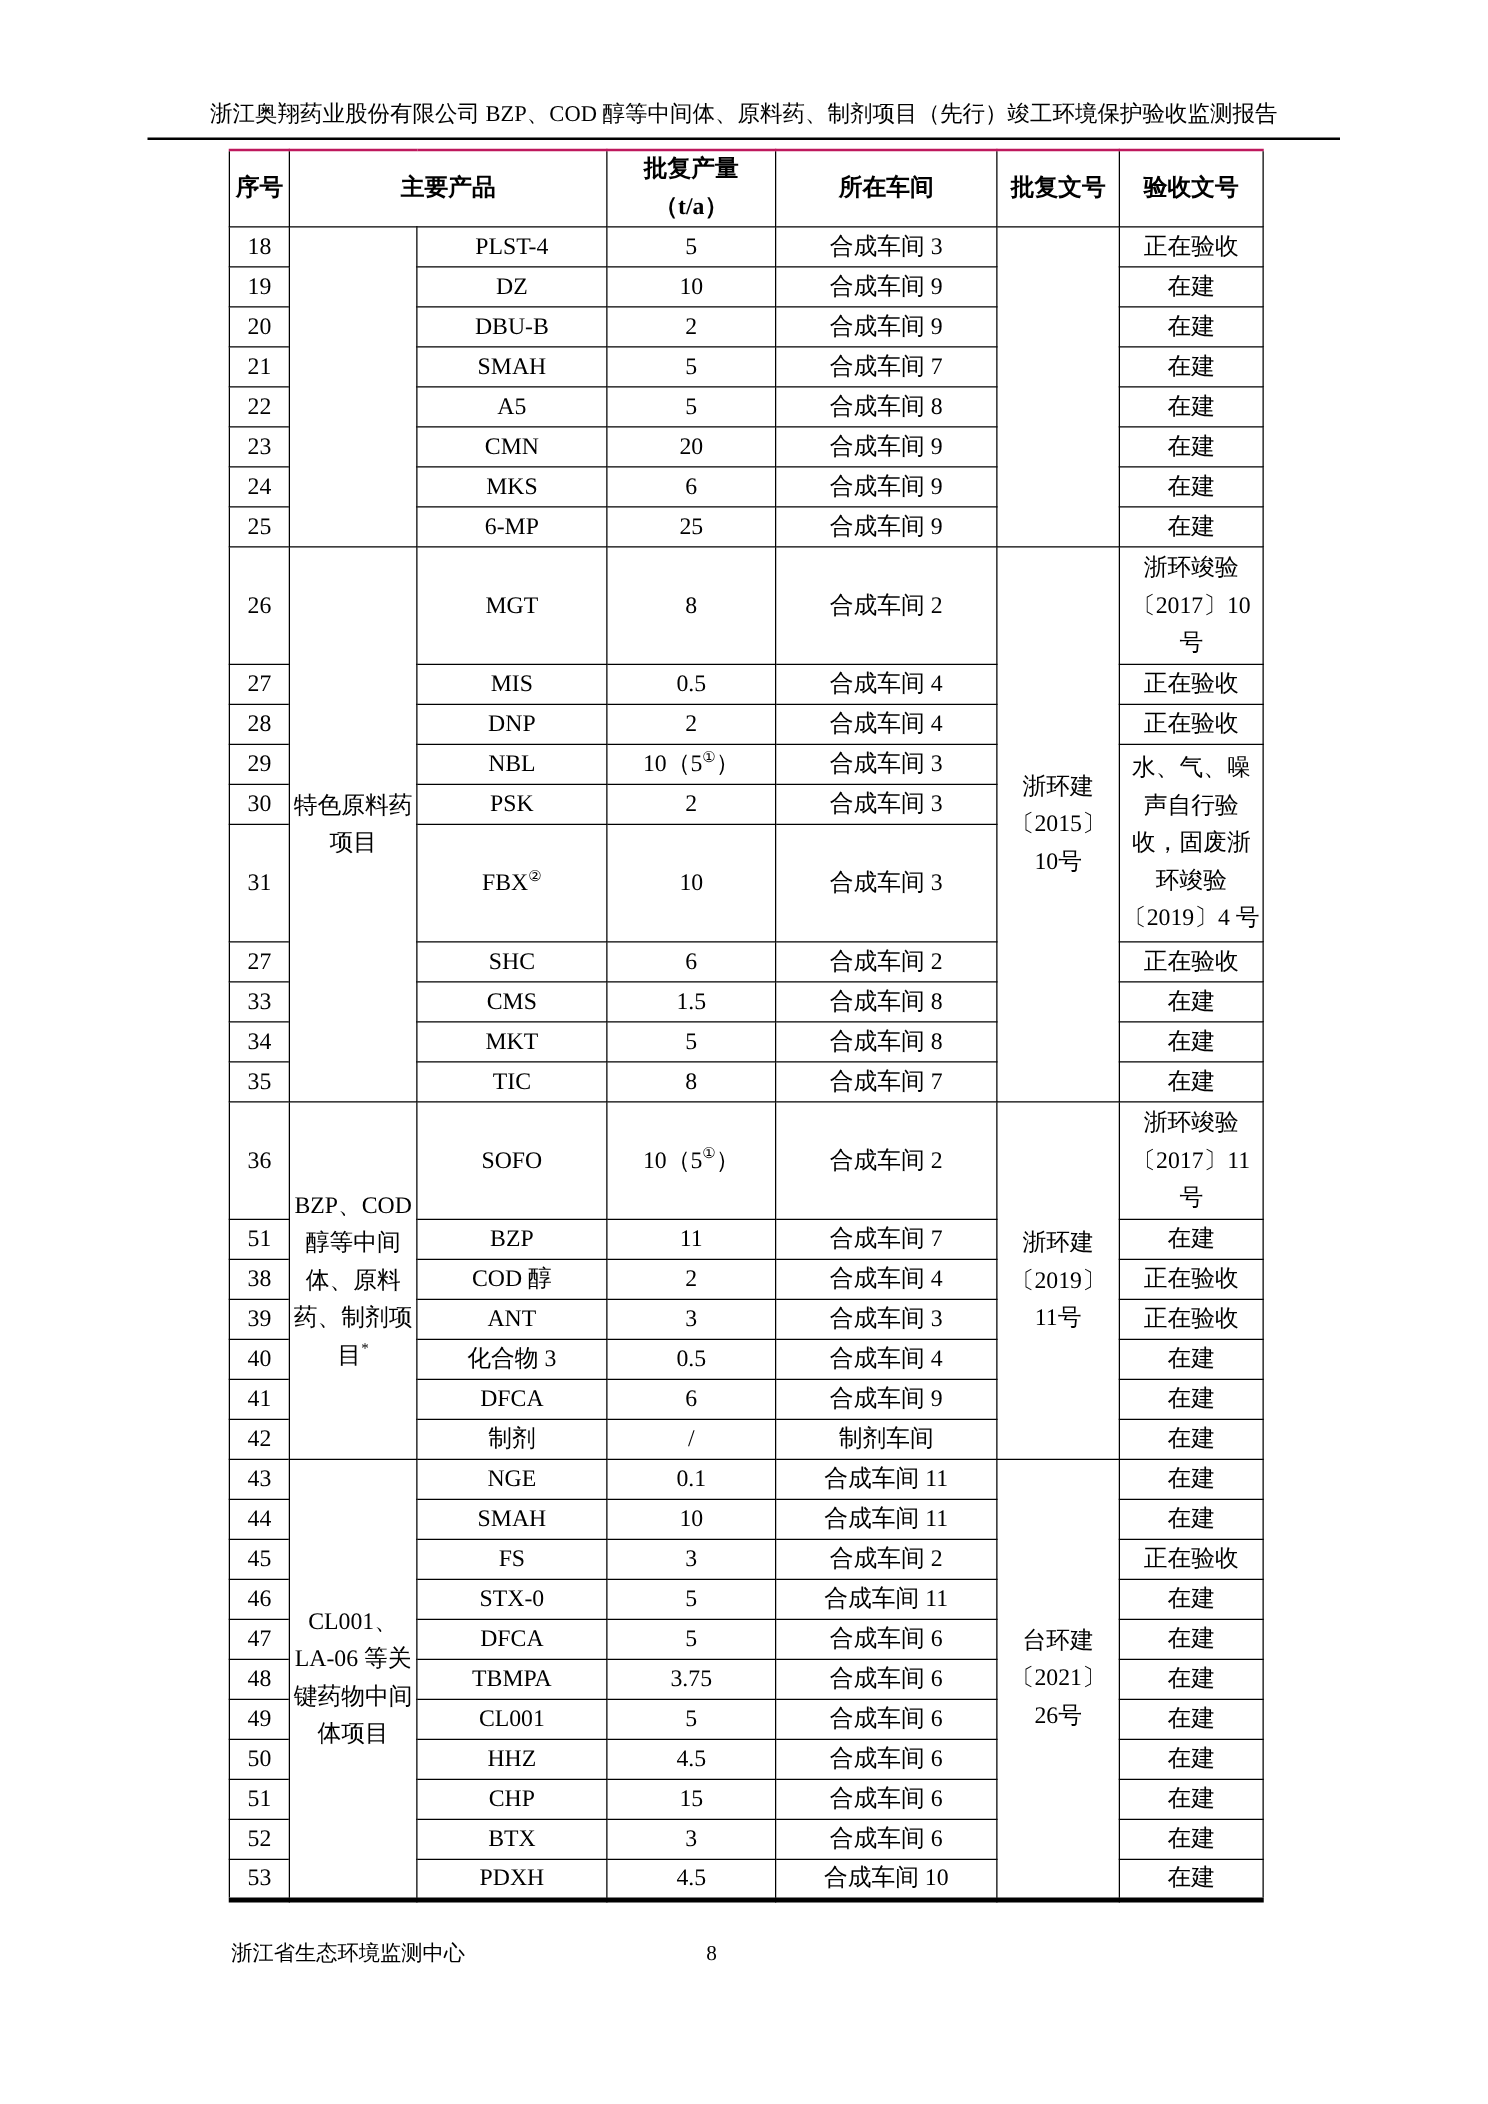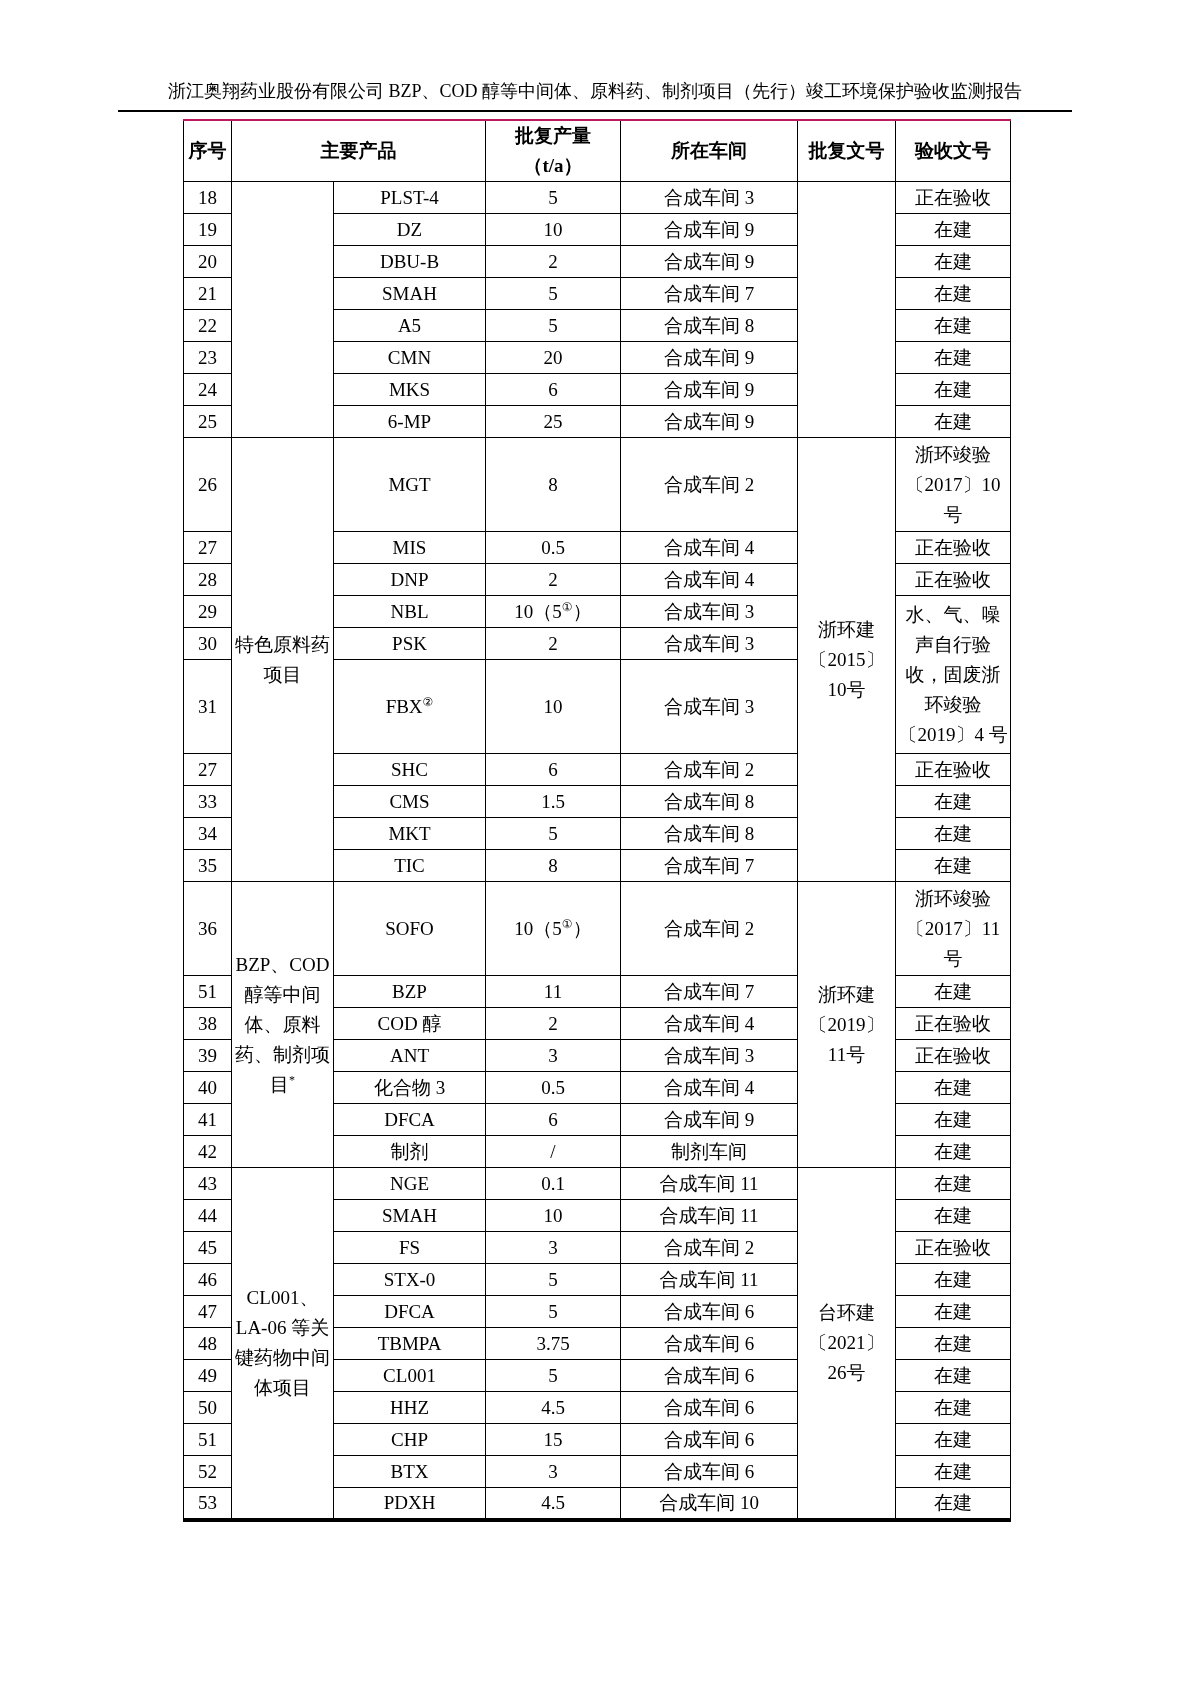--- a/index.html
+++ b/index.html
@@ -345,14 +345,18 @@
       <tr class="r">
         <td>53</td>
         <td>PDXH</td>
         <td>4.5</td>
         <td>合成车间 10</td>
         <td>在建</td>
       </tr>
     </tbody>
   </table>
 
+  <div class="doc-footer">
+    <span>浙江省生态环境监测中心</span>
+    <span class="page-num">8</span>
+  </div>
 
 </div>
 
 </body></html>

